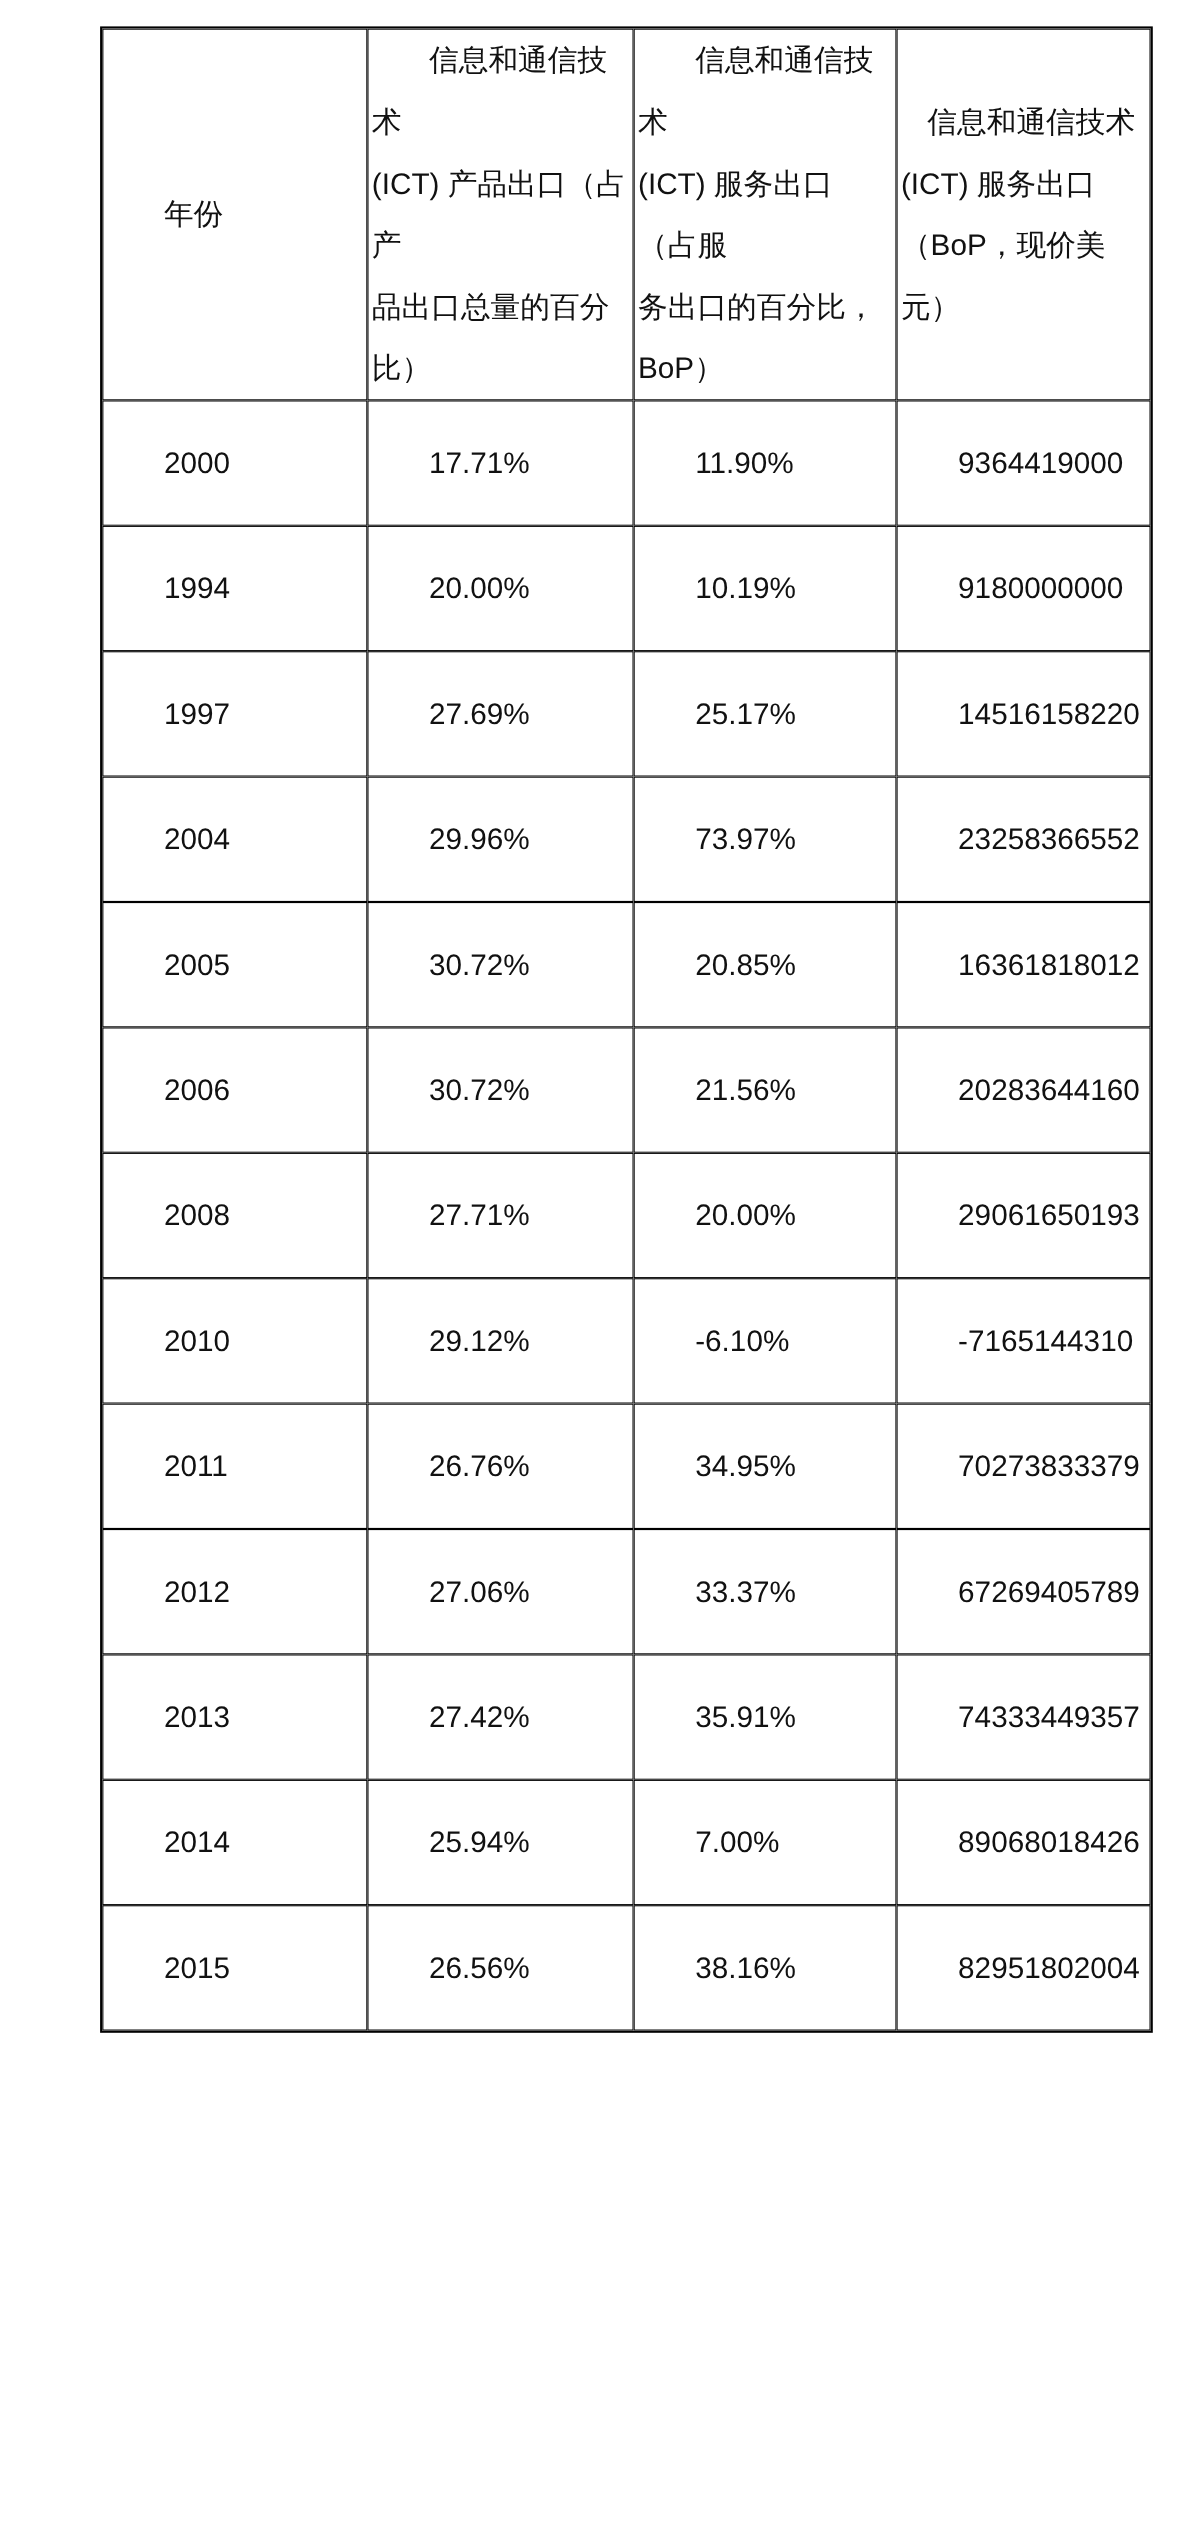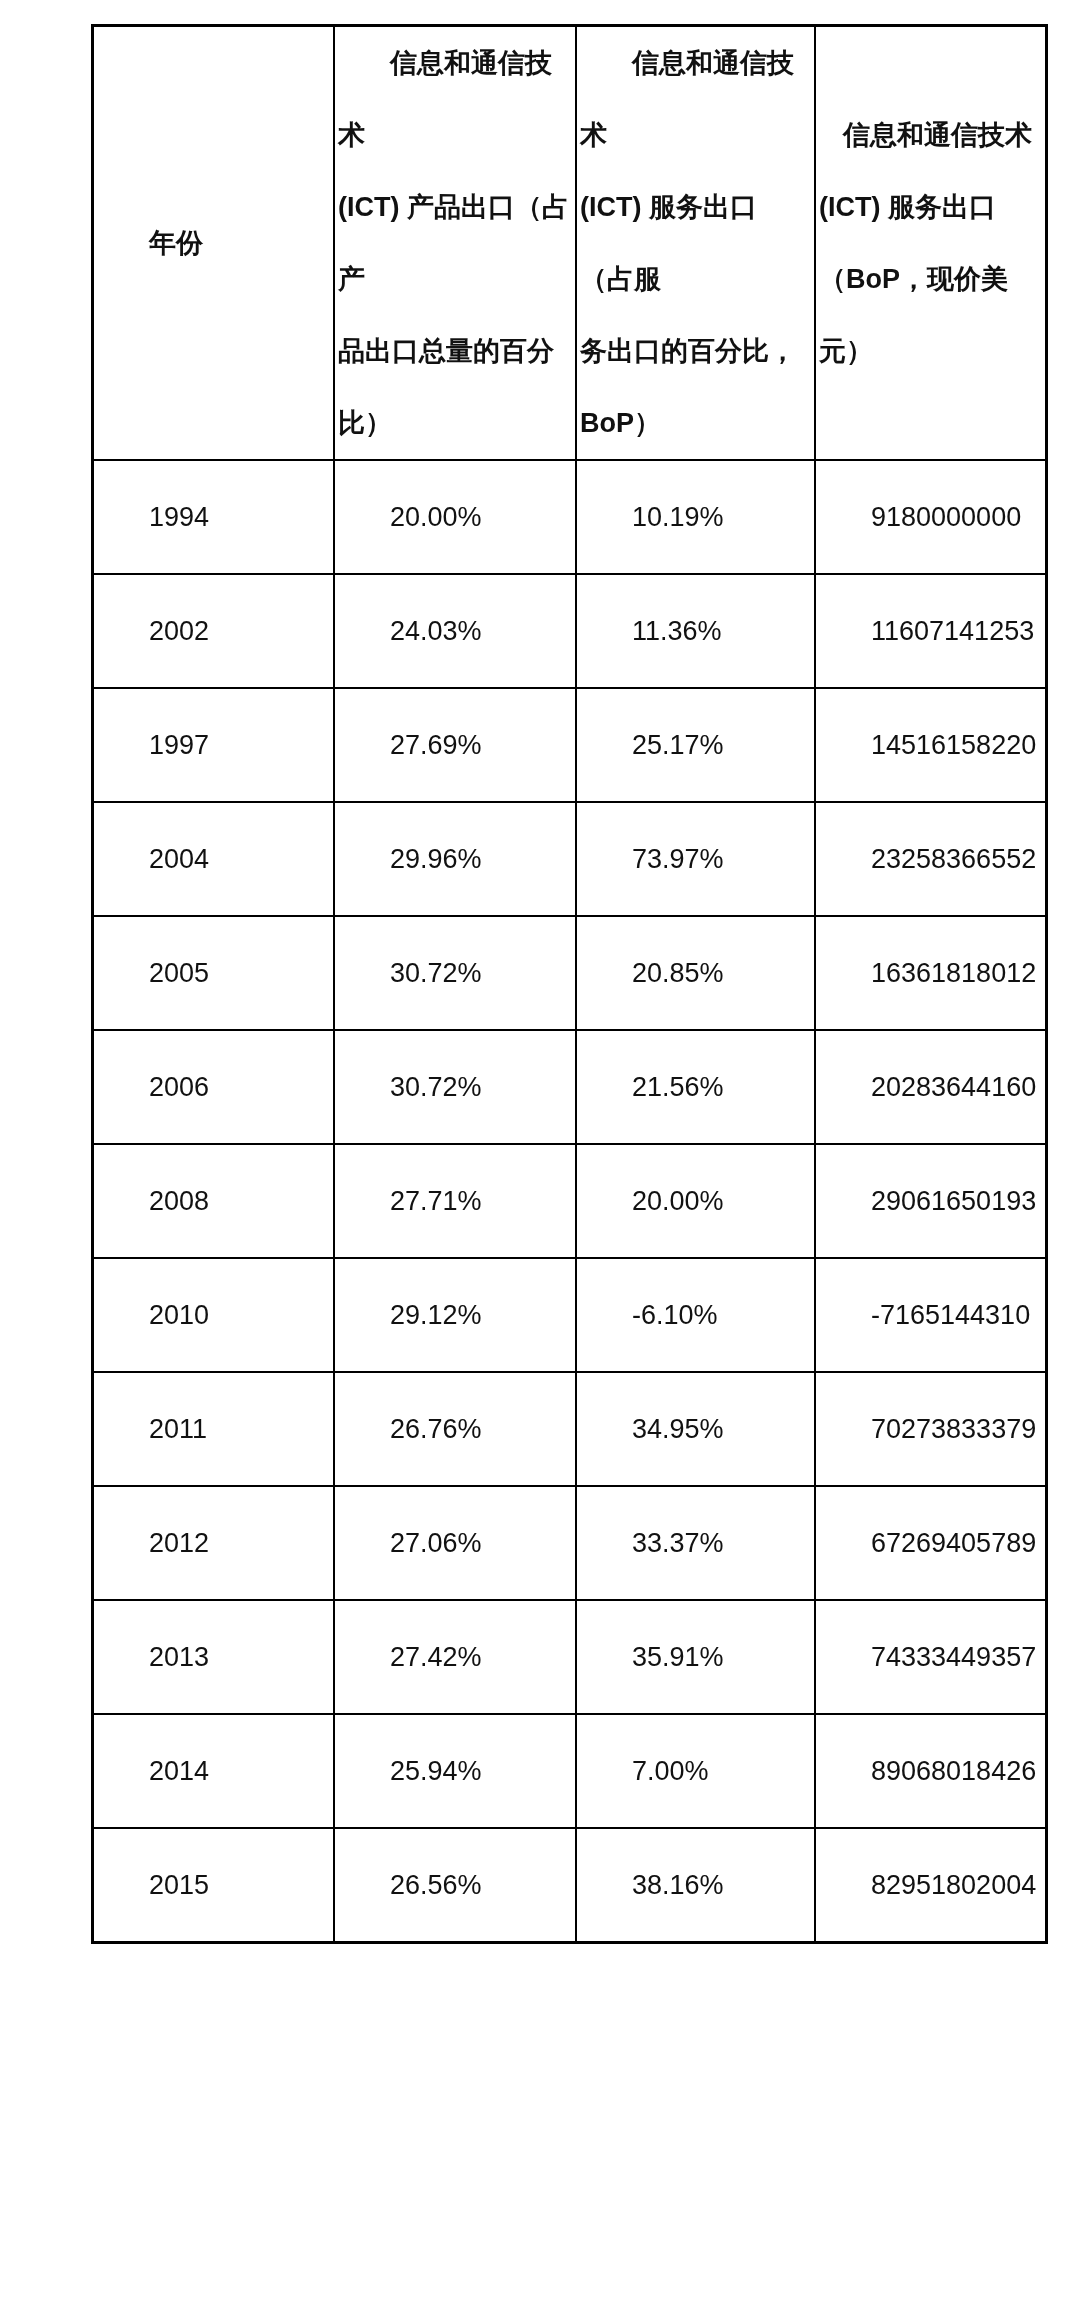--- a/index.html
+++ b/index.html
@@ -32,24 +32,23 @@
     background: #ffffff;
     font-weight: normal;
     vertical-align: middle;
     text-align: left;
     padding: 0 4px 0 3px;
     font-size: 27px;
     overflow: hidden;
   }
   .data-table th {
     height: 324px;
-    line-height: 72px;
+    line-height: 56px;
     white-space: pre-line;
     text-indent: 52px;
-    font-weight: bold;
   }
   .data-table th:nth-child(4) {
     text-indent: 24px;
   }
   .data-table td {
     height: 114px;
     line-height: 30px;
     white-space: nowrap;
     text-indent: 52px;
   }
@@ -74,30 +73,30 @@
 (ICT) 服务出口（占服
 务出口的百分比，
 BoP）</th>
         <th>信息和通信技术
 (ICT) 服务出口
 （BoP，现价美元）</th>
       </tr>
     </thead>
     <tbody id="table-body">
         <tr>
+    <td>2000</td>
+    <td>17.71%</td>
+    <td>11.90%</td>
+    <td>9364419000</td>
+  </tr>
+        <tr>
     <td>1994</td>
     <td>20.00%</td>
     <td>10.19%</td>
     <td>9180000000</td>
-  </tr>
-        <tr>
-    <td>2002</td>
-    <td>24.03%</td>
-    <td>11.36%</td>
-    <td>11607141253</td>
   </tr>
         <tr>
     <td>1997</td>
     <td>27.69%</td>
     <td>25.17%</td>
     <td>14516158220</td>
   </tr>
         <tr>
     <td>2004</td>
     <td>29.96%</td>

